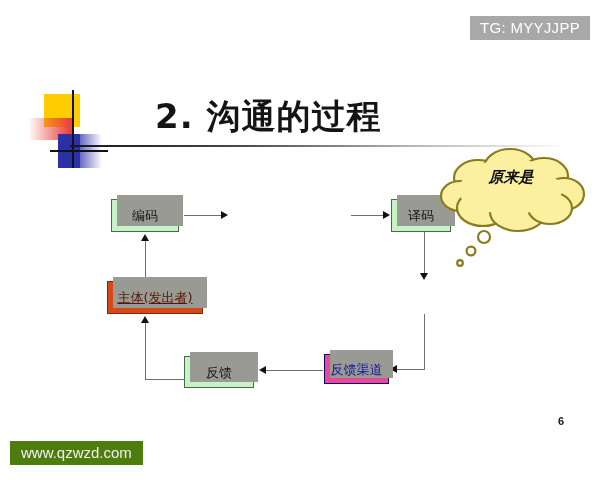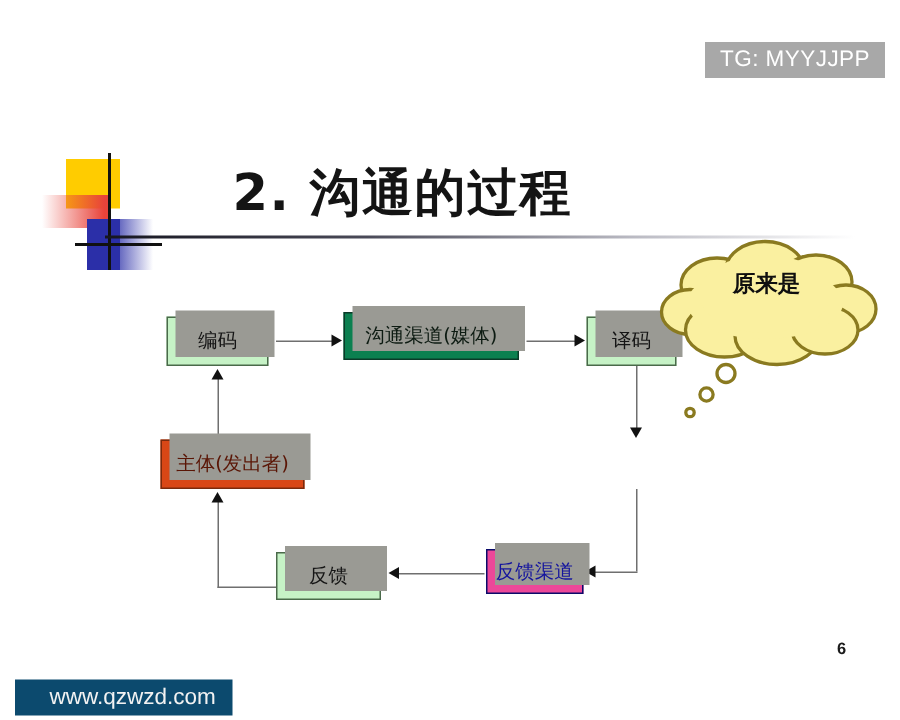--- a/index.html
+++ b/index.html
@@ -10,21 +10,21 @@
     width: 600px;
     height: 480px;
     background: #ffffff;
     font-family: "DejaVu Sans", "Liberation Sans", sans-serif;
     overflow: hidden;
     position: relative;
   }
 
   #slide {
     position: absolute;
-    left: 0; top: 16px;
+    left: 0; top: 4px;
     width: 600px;
     height: 364px;
     background: #ffffff;
   }
 
   
   .tg-watermark {
     position: absolute;
     right: 10px;
     top: 12px;
@@ -36,24 +36,24 @@
     line-height: 1;
     white-space: nowrap;
     font-family: "Liberation Sans", sans-serif;
   }
 
   
   .site-watermark {
     position: absolute;
     left: 10px;
     top: 437px;
-    background: #0c4a6e;
+    background: #4d7c0f;
     color: #f2f2f2;
     font-size: 15px;
-    padding: 4px 11px 5px 23px;
+    padding: 4px 11px 5px 11px;
     line-height: 1;
     white-space: nowrap;
     font-family: "Liberation Sans", sans-serif;
   }
 
   
   .page-number {
     position: absolute;
     left: 558px;
     top: 411px;
@@ -217,20 +217,21 @@
   }
 
   
   .cloud-wrap {
     position: absolute;
     left: 438px;
     top: 142px;
     width: 152px;
     height: 125px;
     z-index: 5;
+    font-style: italic;
   }
   .cloud-text {
     position: absolute;
     left: 18px;
     top: 22px;
     width: 110px;
     font-size: 15px;
     font-weight: bold;
     color: #0f0f0f;
     line-height: 1.25;
@@ -258,29 +259,26 @@
 
   <div class="title-text">2. 沟通的过程</div>
   <div class="title-rule"></div>
 
   <div id="flow">
 
     <div class="node green-light" style="left:75px; top:195px; width:68px; height:33px;">
       <span>编码</span>
     </div>
 
-    <div class="node green-dark" style="left:193px; top:192px; width:117px; height:32px;">
-      <span>沟通渠道(媒体)</span>
-    </div>
 
     <div class="node green-light" style="left:355px; top:195px; width:60px; height:33px;">
       <span>译码</span>
     </div>
 
-    <div class="node orange" style="left:71px; top:277px; width:96px; height:33px;">
+    <div class="node orange" style="left:71px; top:277px; width:96px; height:33px;text-decoration:underline;">
       <span>主体(发出者)</span>
     </div>
 
 
     <div class="node green-light" style="left:148px; top:352px; width:70px; height:32px;">
       <span>反馈</span>
     </div>
 
     <div class="node blue" style="left:288px; top:350px; width:65px; height:30px;">
       <span>反馈渠道</span>

